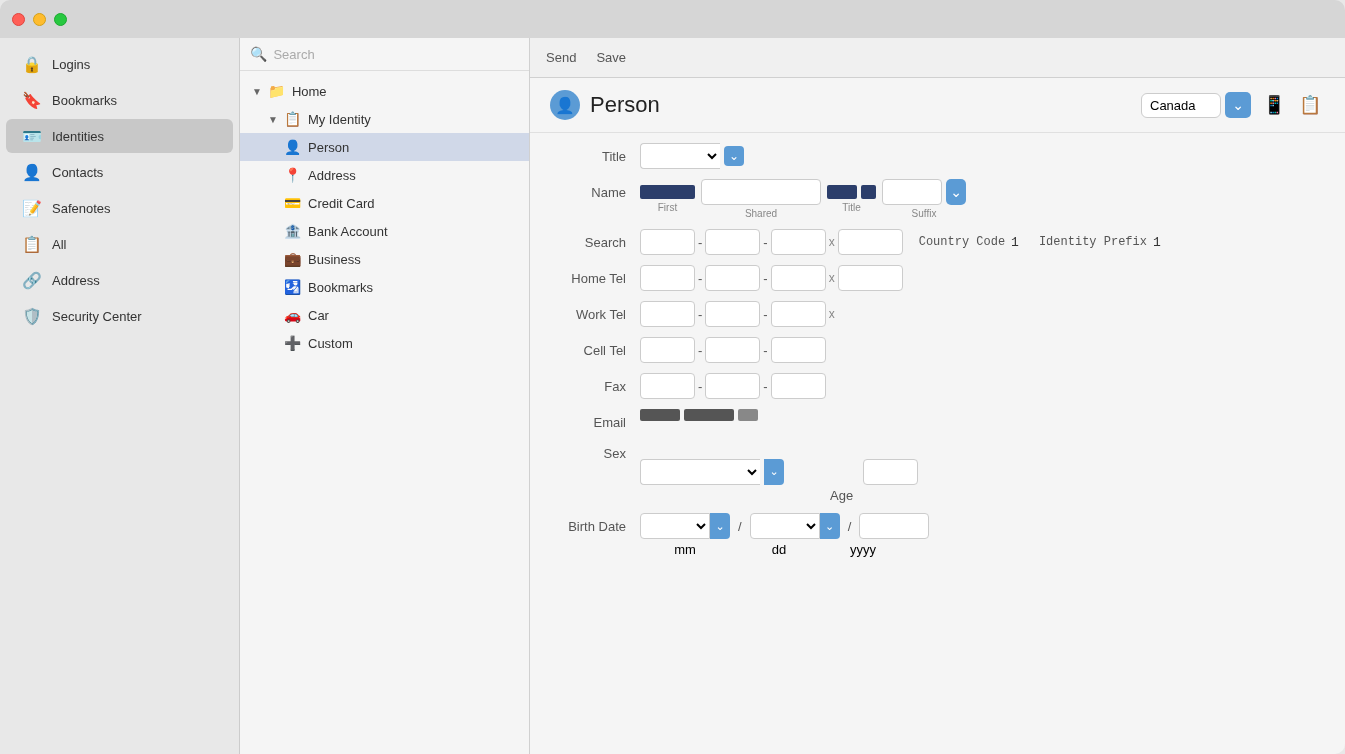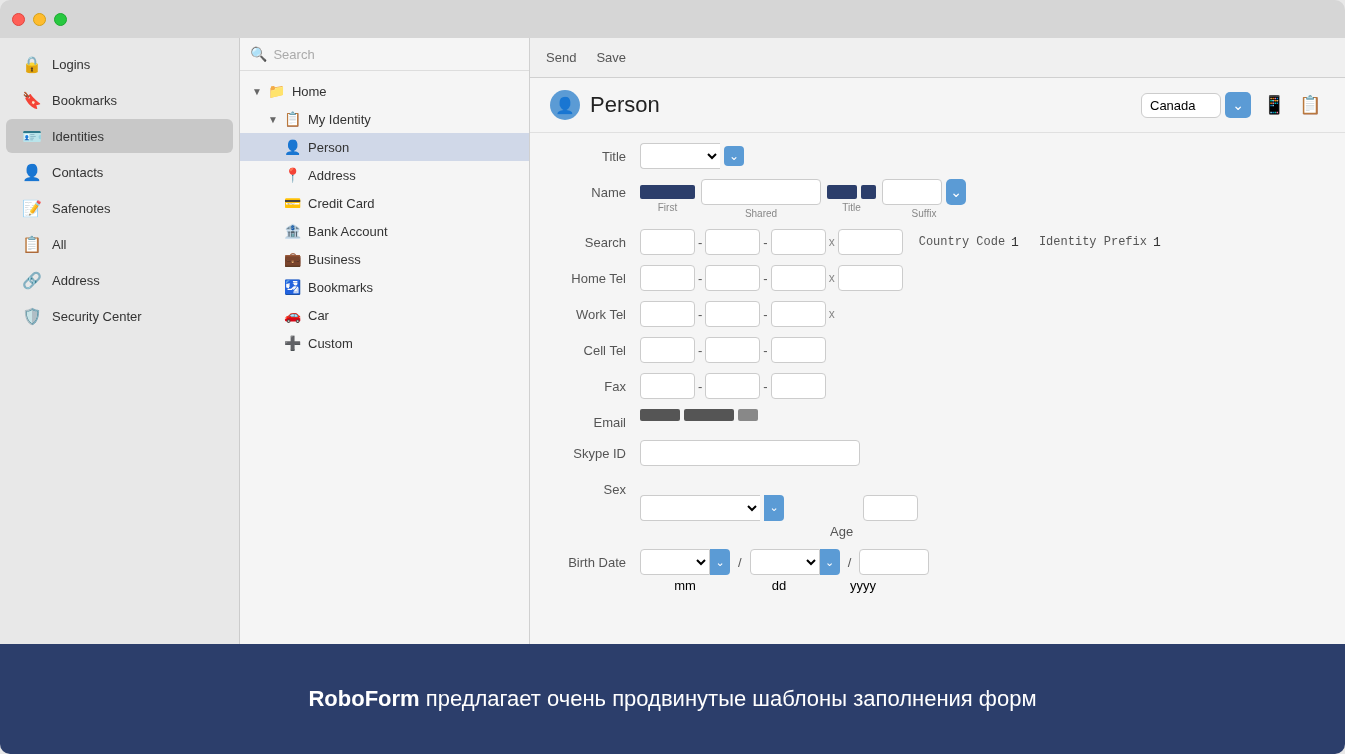--- a/index.html
+++ b/index.html
@@ -375,26 +375,20 @@
           <div class="form-label">Email</div>
           <div class="form-fields">
             <div class="email-masked">
               <div class="em1"></div>
               <div class="em2"></div>
               <div class="em3"></div>
             </div>
           </div>
         </div>
 
-        <div class="form-row">
-          <div class="form-label">Skype ID</div>
-          <div class="form-fields">
-            <input class="form-input skype-input" type="text" style="">
-          </div>
-        </div>
 
         <div class="form-row">
           <div class="form-label">Sex</div>
           <div class="form-fields">
             <div class="sex-select-wrap">
               <select class="sex-select" style="border-radius:4px 0 0 4px; border-right:none;">
                 <option></option>
                 <option>Male</option>
                 <option>Female</option>
               </select>
@@ -428,18 +422,13 @@
                 <span style="width:70px; text-align:center;">yyyy</span>
               </div>
             </div>
           </div>
         </div>
 
       </div>
     </div>
   </div>
 
-  <div class="banner">
-    <div class="banner-text">
-      <strong>RoboForm</strong><span> предлагает очень продвинутые шаблоны заполнения форм</span>
-    </div>
-  </div>
 </div>
 
 </body></html>

